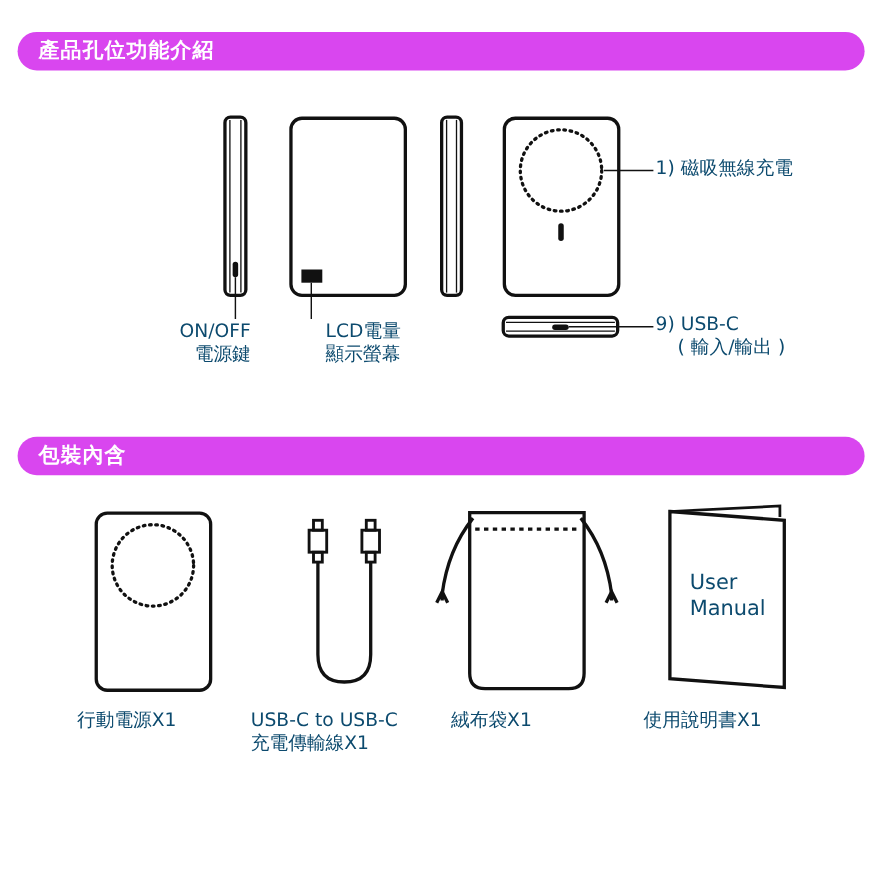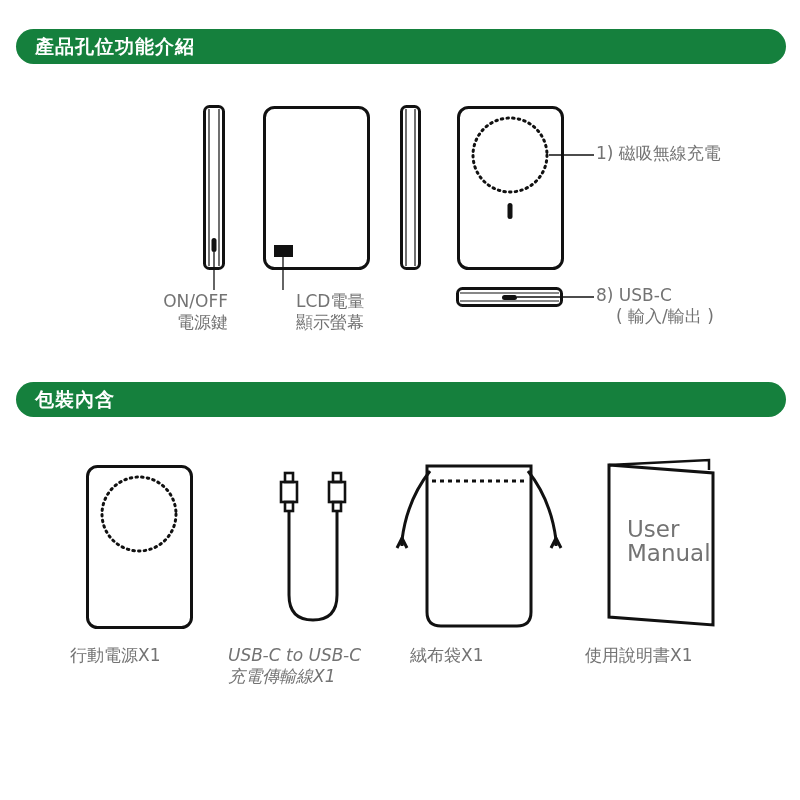--- a/index.html
+++ b/index.html
@@ -1,22 +1,22 @@
 <!DOCTYPE html>
 <html><head>
 <meta charset="utf-8">
 <style>
   html, body { margin:0; padding:0; background:#ffffff; }
   body { width:800px; height:800px; position:relative; overflow:hidden;
          font-family:"DejaVu Sans", "Liberation Sans", sans-serif; color:#111; }
-  .bar { position:absolute; left:16px; width:770px; height:35px; background:#15803d;
+  .bar { position:absolute; left:16px; width:770px; height:35px; background:#d946ef;
          border-radius:18px; }
   .bar-title { position:absolute; left:19px; top:5px; color:#fff; font-size:19px;
                font-weight:bold; letter-spacing:1px; line-height:25px; }
-  .lbl { position:absolute; font-size:17px; line-height:21px; color:#737373; white-space:nowrap; }
+  .lbl { position:absolute; font-size:17px; line-height:21px; color:#0c4a6e; white-space:nowrap; }
   .lbl.r { text-align:right; }
   .lbl.c { text-align:left; }
   svg { position:absolute; left:0; top:0; }
 </style>
 </head>
 <body>
 
 <div class="bar" style="top:29px;">
   <span class="bar-title">產品孔位功能介紹</span>
 </div>
@@ -64,25 +64,25 @@
   <div>電源鍵</div>
 </div>
 <div class="lbl" style="left:275px; top:291px;margin-left:21px;">
   <div>LCD電量</div>
   <div>顯示螢幕</div>
 </div>
 <div class="lbl" style="left:596px; top:143px;">
   <div>1) 磁吸無線充電</div>
 </div>
 <div class="lbl" style="left:596px; top:285px;">
-  <div>8) USB-C</div>
+  <div>9) USB-C</div>
   <div style="padding-left:20px;">( 輸入/輸出 )</div>
 </div>
 
-<div class="bar" style="top:382px;font-family:Liberation Serif, serif;">
+<div class="bar" style="top:397px;font-family:Liberation Serif, serif;">
   <span class="bar-title">包裝內含</span>
 </div>
 
 <svg width="800" height="800" viewBox="0 0 800 800">
 
   <g fill="none" stroke="#111">
     <rect x="87.5" y="466.5" width="104" height="161" rx="10" stroke-width="3"></rect>
     <circle cx="139" cy="514" r="37" stroke-width="3" stroke-dasharray="1.5 4.2" stroke-linecap="round"></circle>
   </g>
 
@@ -104,29 +104,29 @@
     <path d="M397 548 L402 538 L407 548 M402 538 L402 546" stroke-width="3"></path>
     <path d="M551 548 L556 538 L561 548 M556 538 L556 546" stroke-width="3"></path>
   </g>
 
   <g fill="none" stroke="#111">
     <path d="M609 465 L709 460 L709 470" stroke-width="2.5"></path>
     <path d="M609 465 L713 473 L713 625 L609 617 Z" stroke-width="3"></path>
   </g>
 </svg>
 
-<div class="lbl" style="left:627px; top:517px; font-size:23px; line-height:24px;">
+<div class="lbl" style="left:627px; top:517px; font-size:19px; line-height:24px;">
   <div>User</div>
   <div>Manual</div>
 </div>
 
 <div class="lbl c" style="left:70px; top:645px; width:140px;">
   <div>行動電源X1</div>
 </div>
-<div class="lbl c" style="left:228px; top:645px; width:170px;font-style:italic;">
+<div class="lbl c" style="left:228px; top:645px; width:170px;">
   <div>USB-C to USB-C</div>
   <div>充電傳輸線X1</div>
 </div>
 <div class="lbl c" style="left:410px; top:645px; width:140px;">
   <div>絨布袋X1</div>
 </div>
 <div class="lbl c" style="left:585px; top:645px; width:160px;">
   <div>使用說明書X1</div>
 </div>
 

